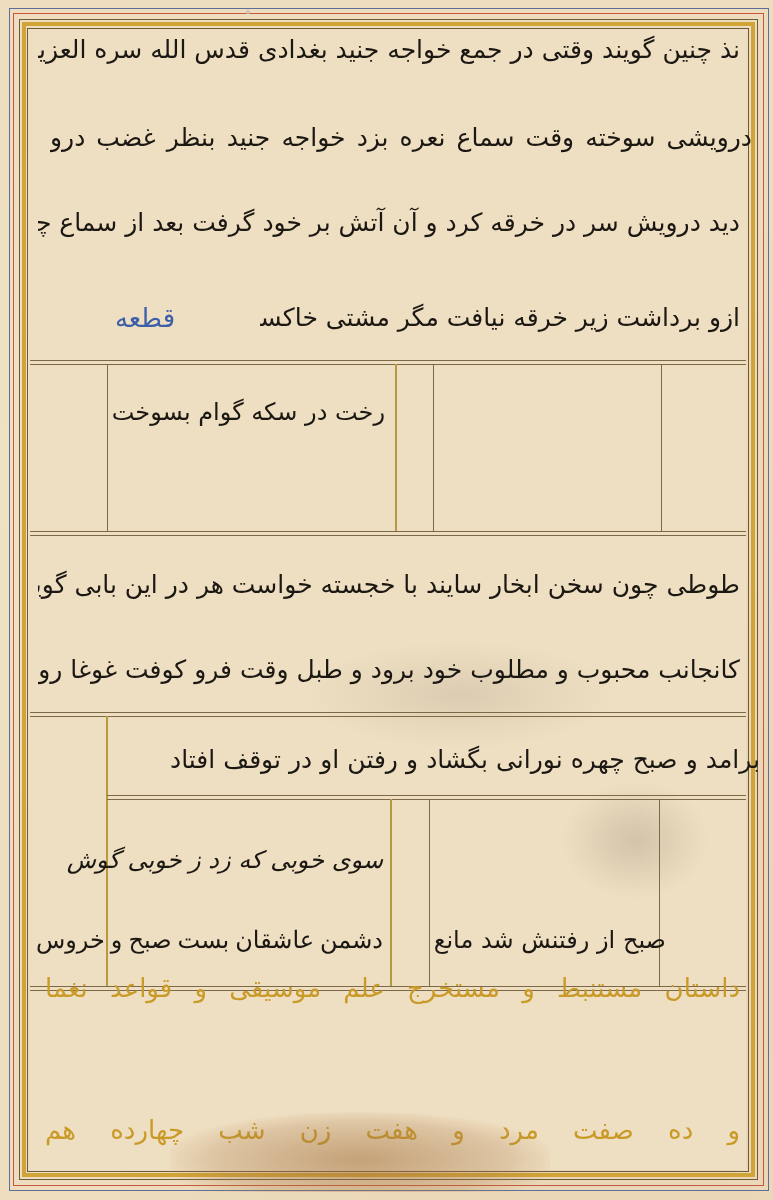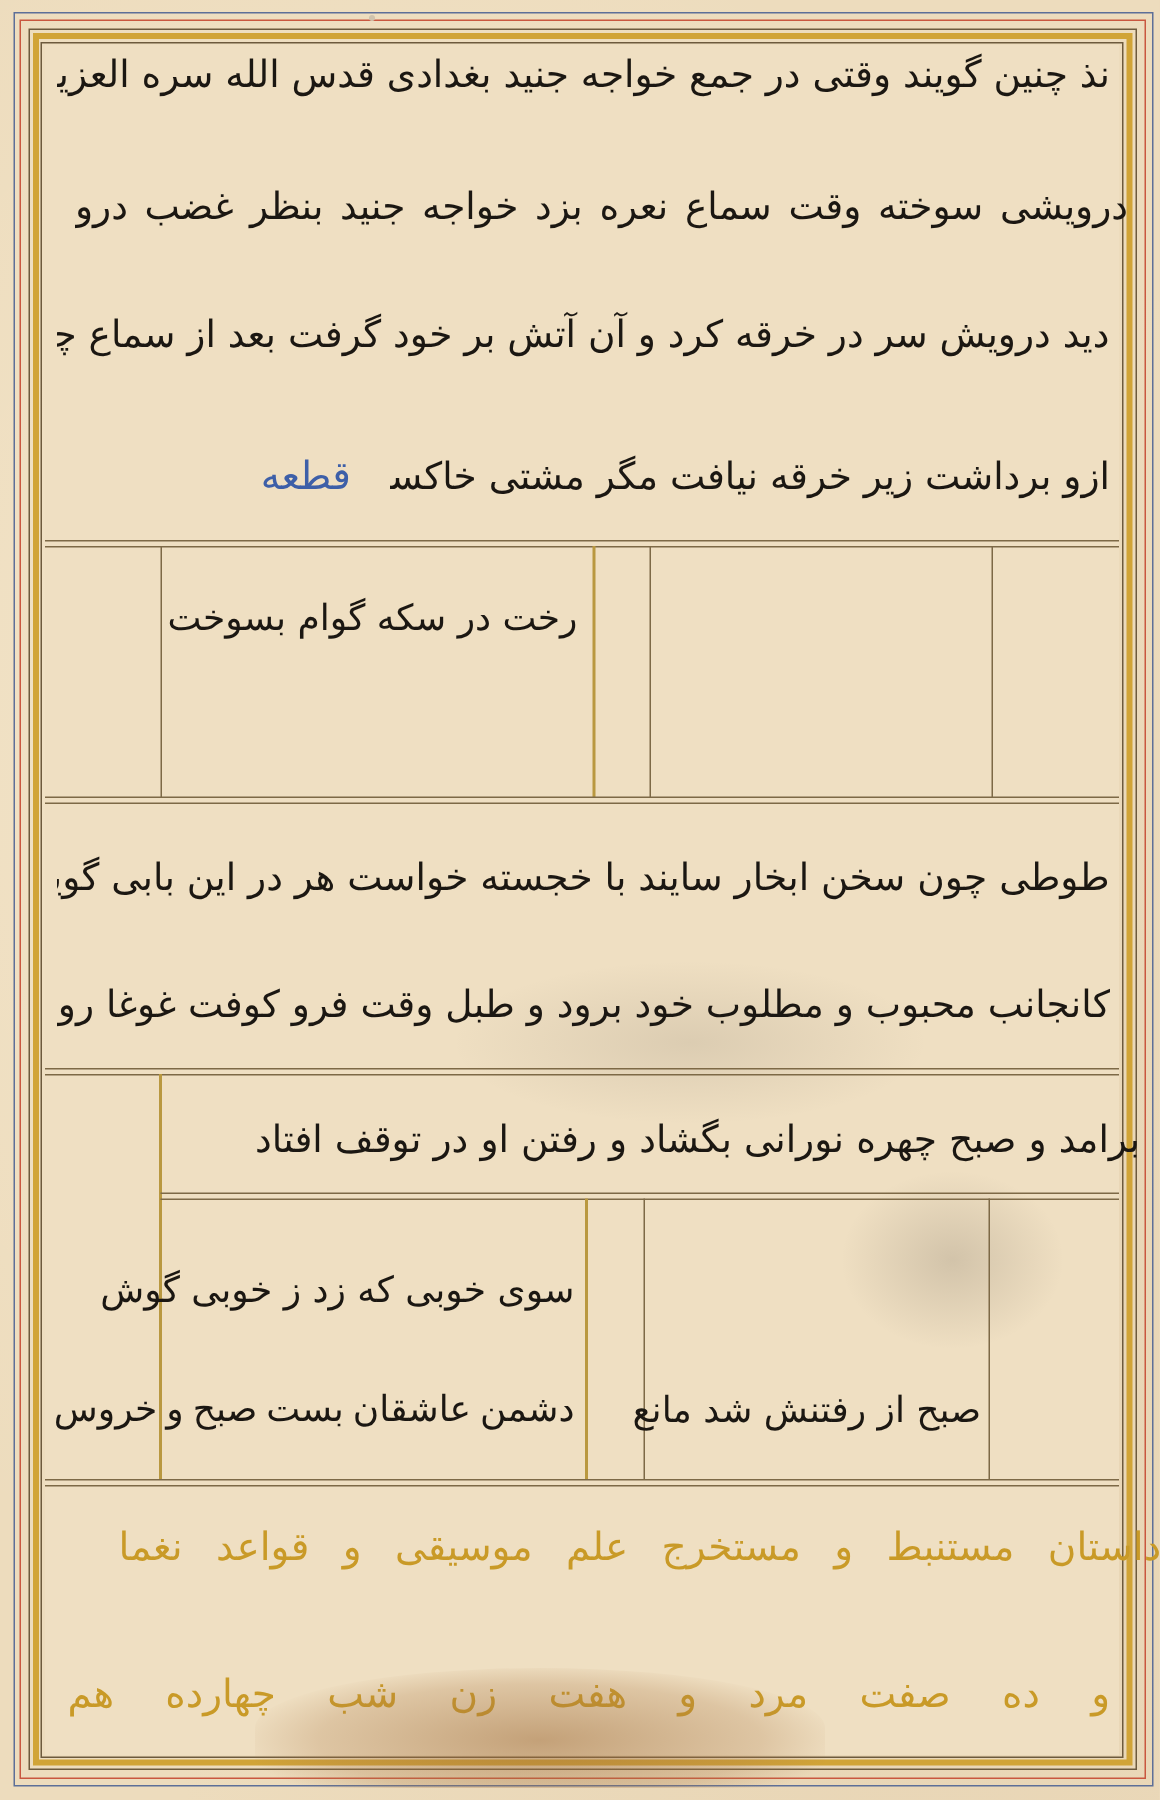--- a/index.html
+++ b/index.html
@@ -113,30 +113,30 @@
   <div class="hline double" style="left:107px; top:795px; width:639px;"></div>
   <div class="vline gold" style="left:390px; top:799px; height:187px;"></div>
   <div class="vline" style="left:429px; top:799px; height:187px;"></div>
   <div class="vline" style="left:659px; top:799px; height:187px;"></div>
   <div class="hline double" style="left:30px; top:986px; width:716px;"></div>
 
   <div class="line" style="left:38px; top:30px; width:702px;">نذ چنین گویند وقتی در جمع خواجه جنید بغدادی قدس الله سره العزیز</div>
   <div class="line" style="left:50px; top:118px; width:702px;">درویشی سوخته وقت سماع نعره بزد خواجه جنید بنظر غضب درو</div>
   <div class="line" style="left:38px; top:203px; width:702px;">دید درویش سر در خرقه کرد و آن آتش بر خود گرفت بعد از سماع چون خرقه</div>
   <div class="line" style="left:260px; top:298px; width:480px;">ازو برداشت زیر خرقه نیافت مگر مشتی خاکستر</div>
-  <div class="verse heading-blue" style="left:24px; top:298px; width:210px; text-align:right;">قطعه</div>
+  <div class="verse heading-blue" style="left:40px; top:298px; width:210px; text-align:center;">قطعه</div>
 
   <div class="verse" style="left:115px; top:392px; width:270px;">رخت در سکه گوام بسوخت</div>
 
   <div class="line" style="left:38px; top:565px; width:702px;">طوطی چون سخن ابخار سایند با خجسته خواست هر در این بابی گویا زور قص</div>
   <div class="line" style="left:38px; top:650px; width:702px;">کانجانب محبوب و مطلوب خود برود و طبل وقت فرو کوفت غوغا روز</div>
 
   <div class="line" style="left:150px; top:740px; width:590px;margin-left:20px;">برامد و صبح چهره نورانی بگشاد و رفتن او در توقف افتاد</div>
 
-  <div class="verse" style="left:115px; top:840px; width:268px;">سوی خوبی که زد ز خوبی گوش</div>
-  <div class="verse" style="left:436px; top:920px; width:218px;">صبح از رفتنش شد مانع</div>
+  <div class="verse" style="left:115px; top:840px; width:268px;font-style:italic;">سوی خوبی که زد ز خوبی گوش</div>
+  <div class="verse" style="left:448px; top:920px; width:218px;">صبح از رفتنش شد مانع</div>
   <div class="verse" style="left:115px; top:920px; width:268px;font-family:Liberation Serif, serif;">دشمن عاشقان بست صبح و خروس</div>
 
-  <div class="line gold-text" style="left:45px; top:1012px; width:695px;margin-left:34px;">داستان مستنبط و مستخرج علم موسیقی و قواعد نغما</div>
+  <div class="line gold-text" style="left:45px; top:968px; width:695px;">داستان مستنبط و مستخرج علم موسیقی و قواعد نغما</div>
   <div class="line gold-text" style="left:45px; top:1110px; width:695px;">و ده صفت مرد و هفت زن شب چهارده هم</div>
 
   <div class="stain"></div>
 </div>
 
 </body></html>

